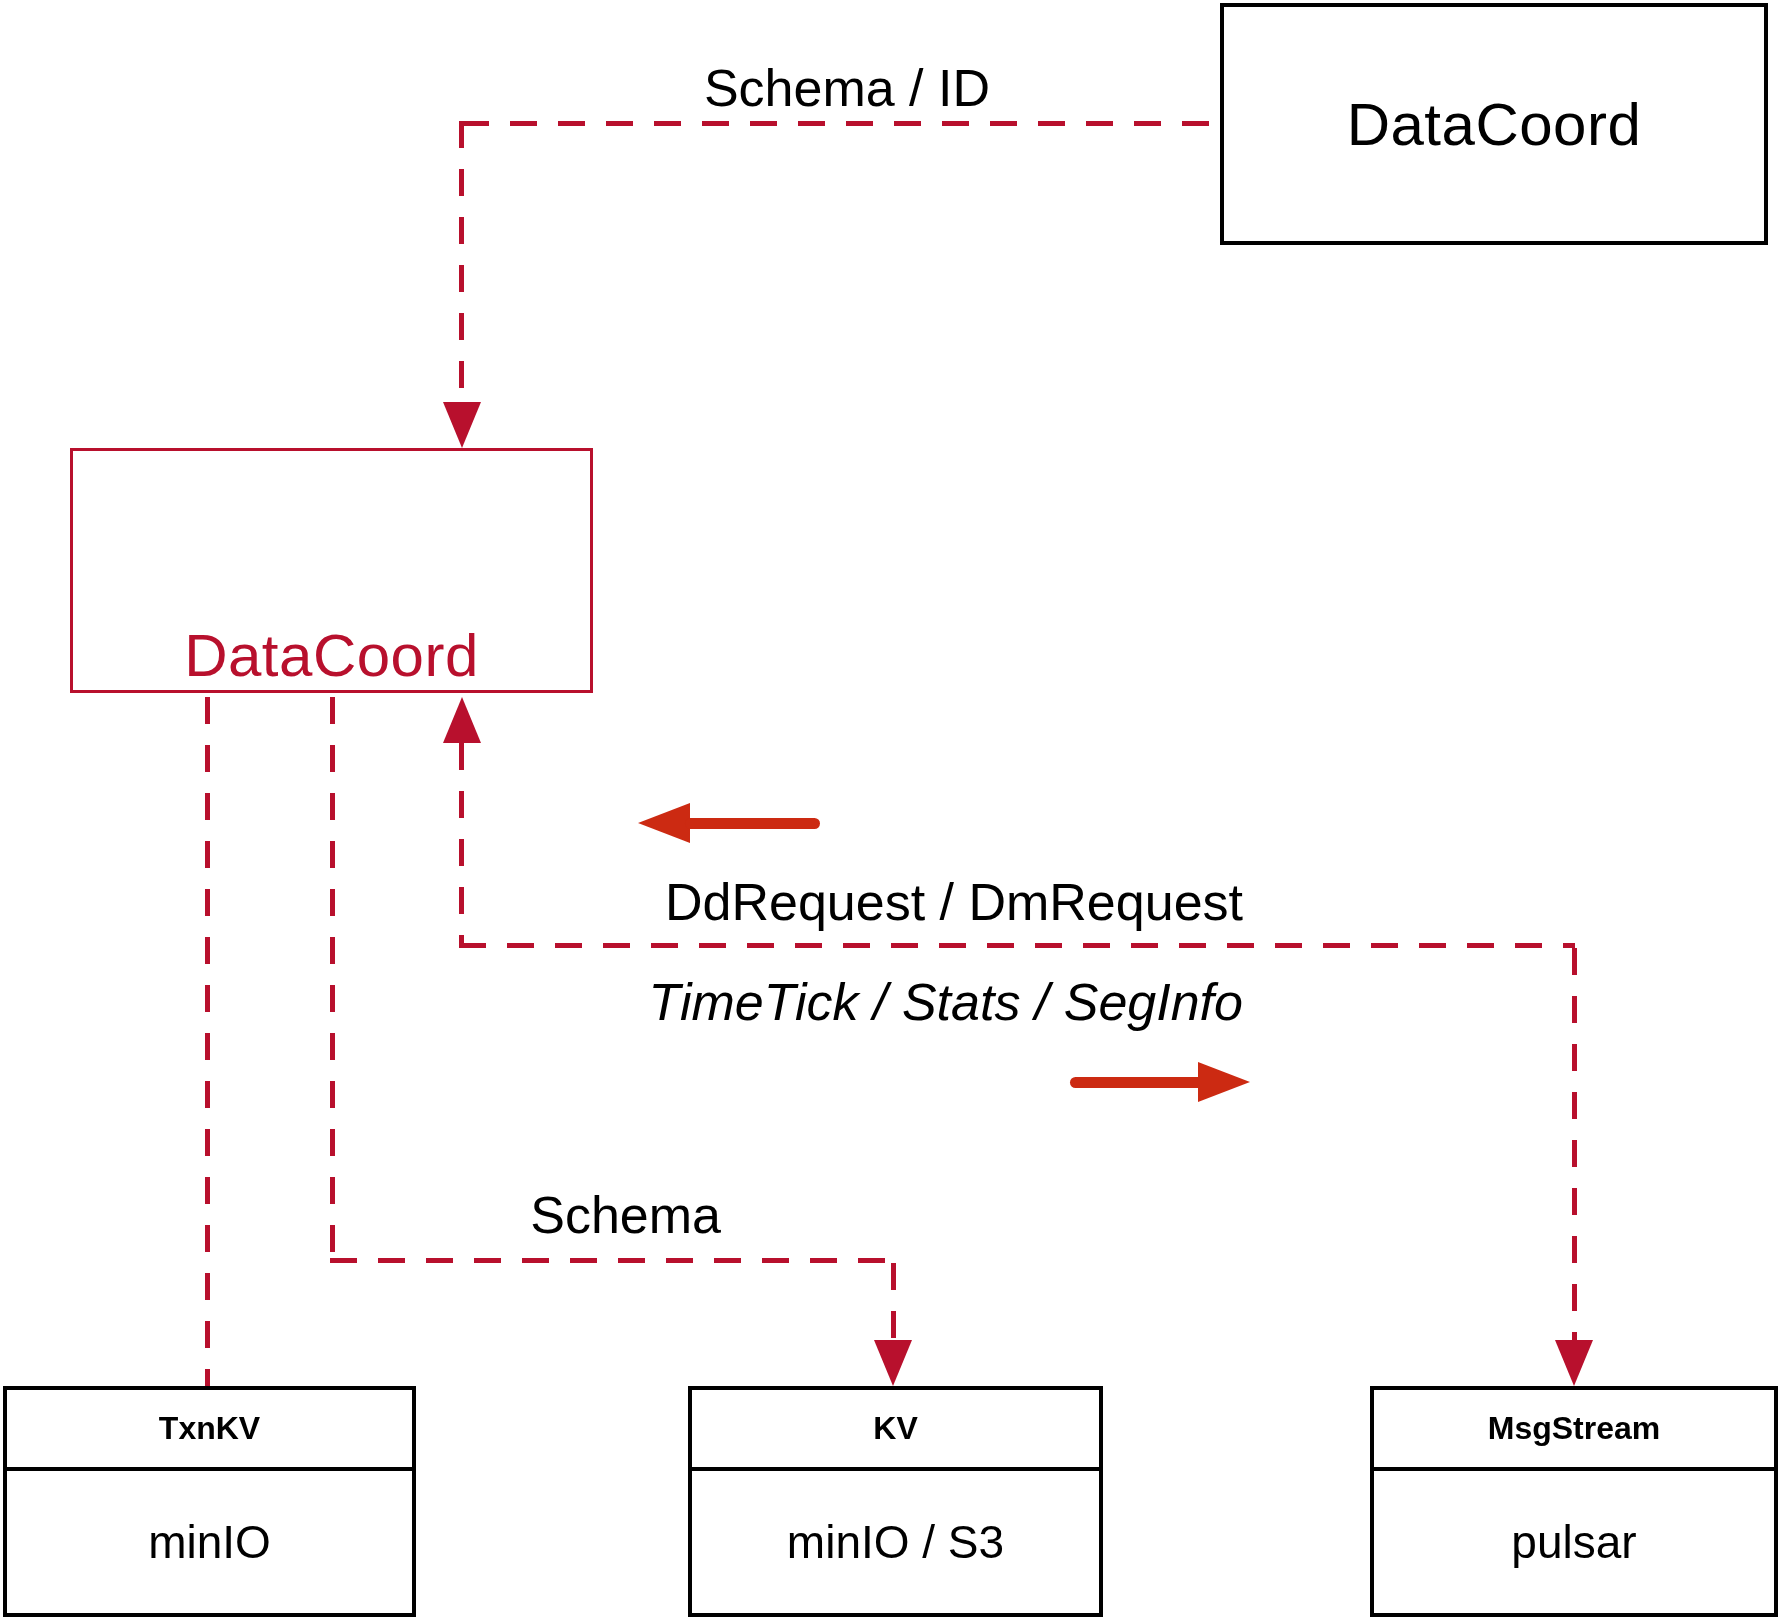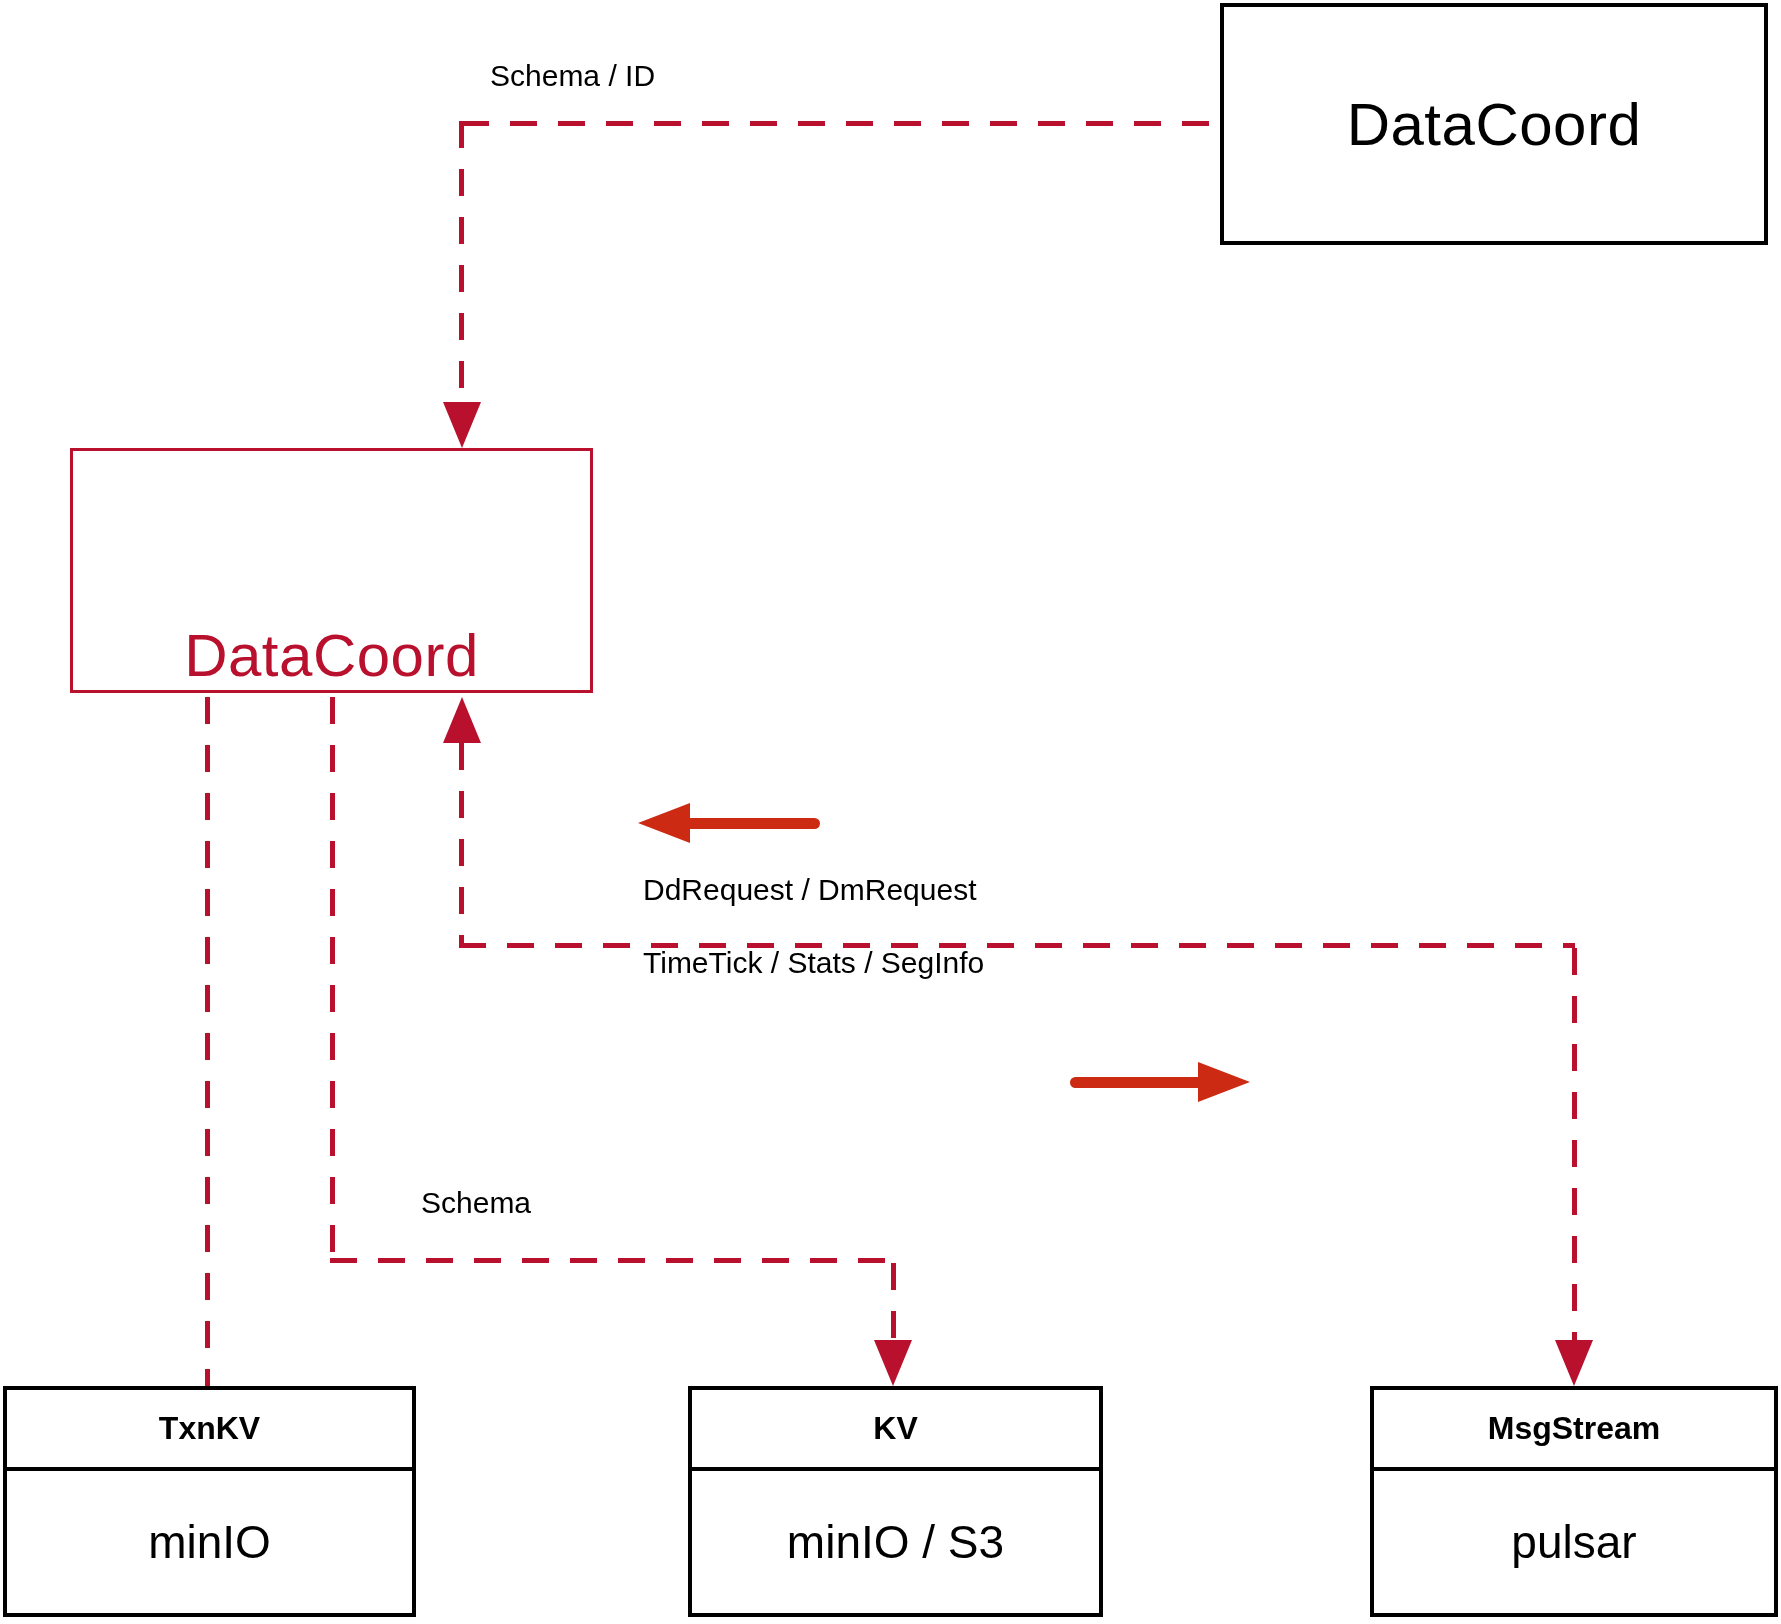--- a/index.html
+++ b/index.html
@@ -84,23 +84,23 @@
   }
   .head-right{
     position:absolute;width:0;height:0;
     border-top:20px solid transparent;
     border-bottom:20px solid transparent;
     border-left:52px solid var(--vermilion);
   }
   
   .lbl{
     position:absolute;
-    font-size:30px;
+    font-size:52px;
     line-height:1.15;
-    text-align:left;
+    text-align:right;
     color:var(--ink);
     white-space:nowrap;
   }
 </style>
 </head>
 <body>
 
 <div id="canvas">
 
   <div class="node node-black" style="left:1220px;top:3px;width:548px;height:242px;">
@@ -156,16 +156,16 @@
   <div class="head-down" style="left:1555px;top:1340px;"></div>
 
   <div class="head-left" style="left:638px;top:803px;"></div>
   <div class="shaft" style="left:685px;top:818px;width:135px;"></div>
 
   <div class="shaft" style="left:1070px;top:1077px;width:135px;"></div>
   <div class="head-right" style="left:1198px;top:1062px;"></div>
 
   <div class="lbl" style="left:490px;top:59px;width:500px;">Schema / ID</div>
   <div class="lbl" style="left:643px;top:873px;width:600px;">DdRequest / DmRequest</div>
-  <div class="lbl" style="left:643px;top:946px;width:600px;">TimeTick / Stats / SegInfo</div>
+  <div class="lbl" style="left:643px;top:973px;width:600px;font-style:italic;">TimeTick / Stats / SegInfo</div>
   <div class="lbl" style="left:421px;top:1186px;width:300px;">Schema</div>
 
 </div>
 
 </body></html>

